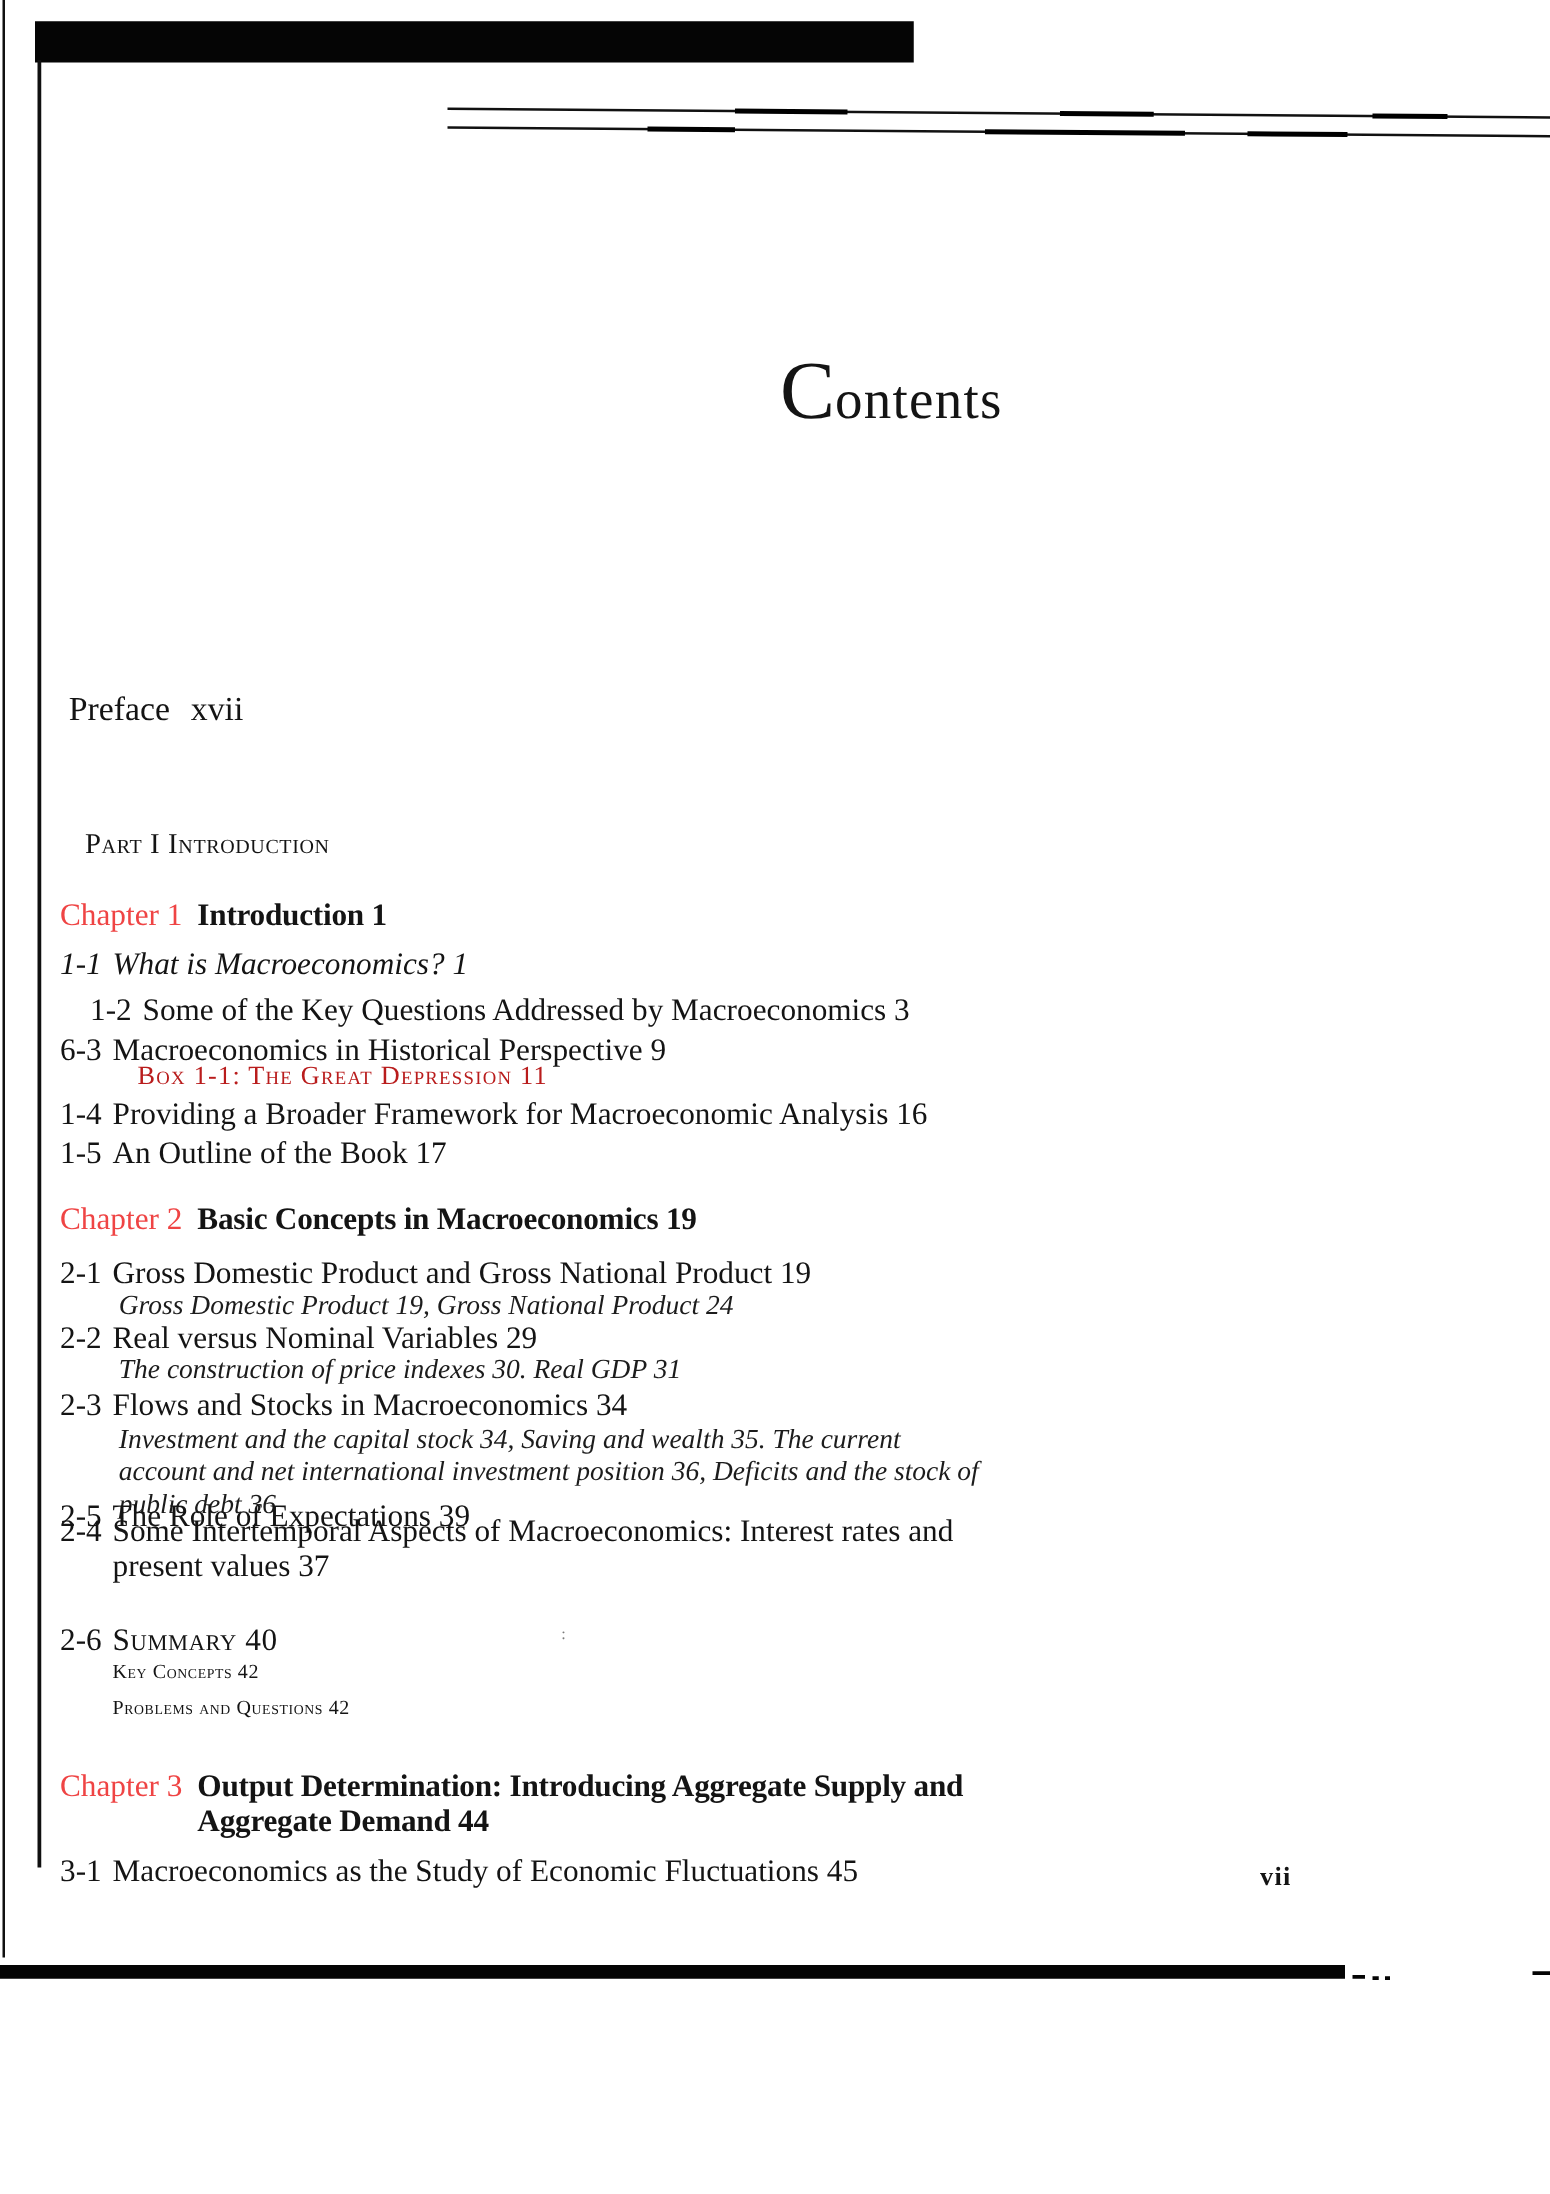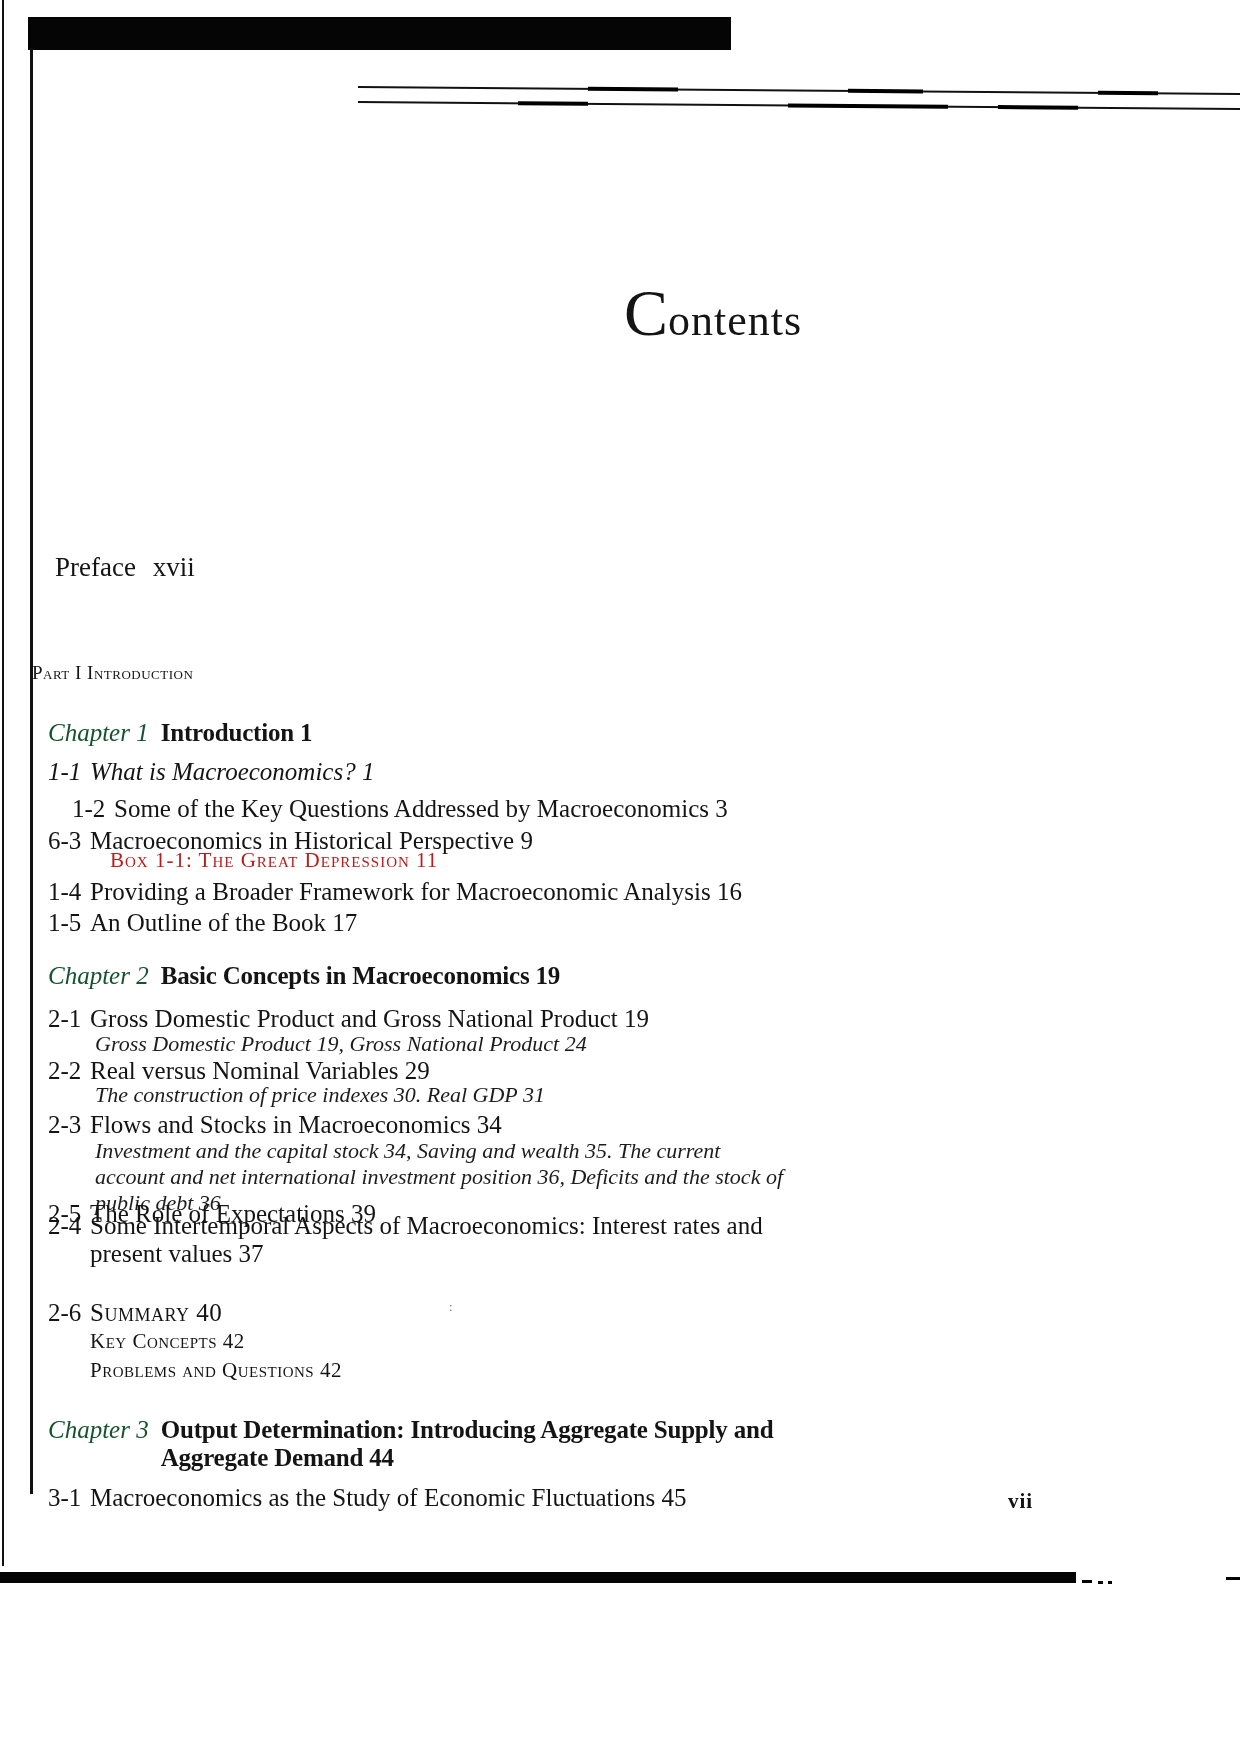--- a/index.html
+++ b/index.html
@@ -21,32 +21,32 @@
   #rule2{left:358px;top:101px;width:884px;transform:rotate(0.45deg);}
   .bottom-bar{position:absolute;left:0;top:1572px;width:1076px;height:11px;background:#040404;}
   .dash{position:absolute;background:#040404;height:3px;}
   .speck{position:absolute;color:#7a7a7a;font-size:13px;line-height:1;}
   
   .title{position:absolute;left:612px;top:268px;margin:12px;font-weight:400;white-space:nowrap;}
   .title .initial{font-size:66px;line-height:1;}
   .title .rest{font-size:44px;letter-spacing:1px;}
   
   .preface{position:absolute;left:55px;top:552px;font-size:27px;word-spacing:10px;}
-  .part-heading{position:absolute;left:32px;top:662px;font-size:19px;font-variant:small-caps;letter-spacing:0.5px;}
+  .part-heading{position:absolute;left:68px;top:662px;font-size:23px;font-variant:small-caps;letter-spacing:0.5px;}
   .chap{position:absolute;left:48px;display:flex;gap:12px;font-size:25px;line-height:28px;}
-  .chap-label{font-style:italic;white-space:nowrap;color:#14532d;}
+  .chap-label{white-space:nowrap;color:#ef4444;}
   .chap-title{font-weight:700;letter-spacing:-0.2px;}
   .item{position:absolute;left:48px;display:flex;font-size:25px;line-height:28px;width:770px;}
   .item .num{flex:0 0 42px;white-space:nowrap;}
   .item .txt{flex:1;}
   .item.narrow{width:768px;}
   .sub{position:absolute;left:95px;font-style:italic;font-size:22px;line-height:26px;color:#1c1c1c;}
   .sc{font-variant:small-caps;letter-spacing:0.5px;}
   .box-line{position:absolute;left:110px;top:848px;font-size:21px;font-variant:small-caps;color:#b91c1c;letter-spacing:1px;}
-  .back-line{position:absolute;left:90px;font-size:21px;font-variant:small-caps;letter-spacing:0.5px;}
+  .back-line{position:absolute;left:90px;font-size:16px;font-variant:small-caps;letter-spacing:0.5px;}
   .folio{position:absolute;left:1008px;top:1489px;font-size:21px;font-weight:700;letter-spacing:1px;}
 </style>
 </head>
 <body>
 
 <div class="page">
 
   <div class="edge-line"></div>
   <div class="top-bar"></div>
   <div class="gutter-line"></div>

